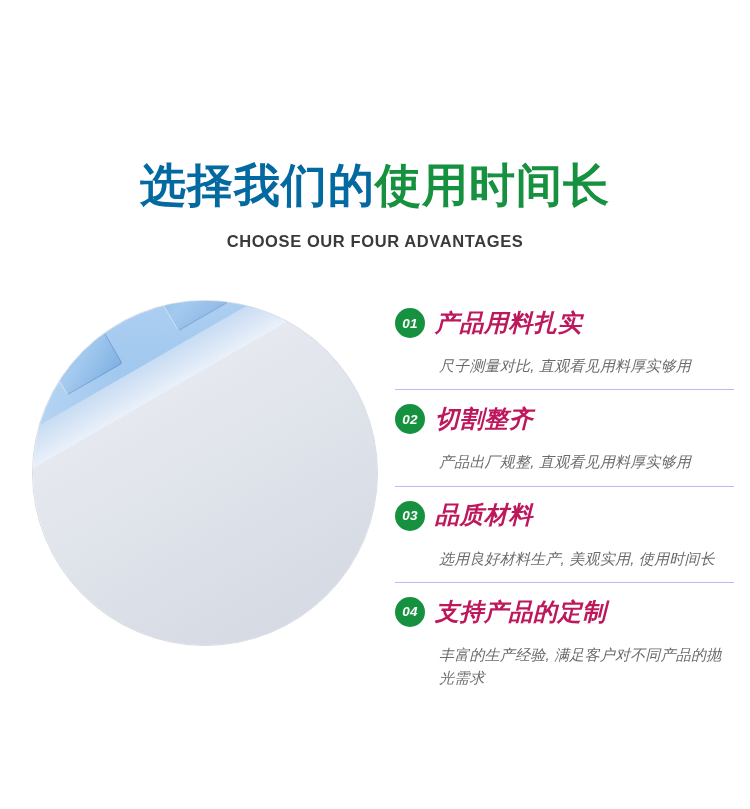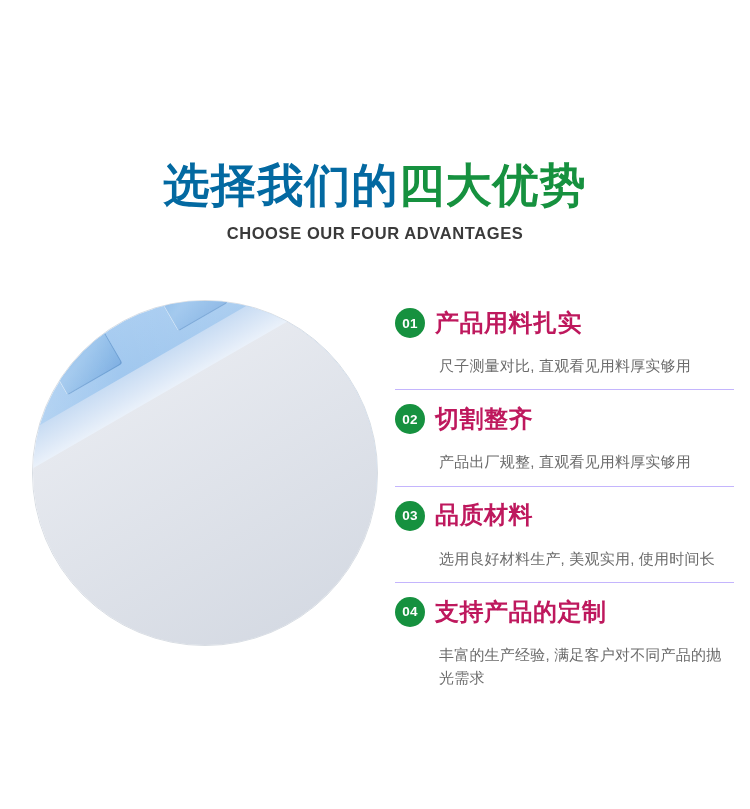--- a/index.html
+++ b/index.html
@@ -28,21 +28,21 @@
     font-size: 46px;
     font-weight: bold;
     letter-spacing: 1px;
     line-height: 1.12;
     white-space: nowrap;
   }
   .headline .part-dark { color: #0369a1; }
   .headline .part-accent { color: #16913f; }
 
   .subtitle {
-    margin-top: 12px;
+    margin-top: 20px;
     font-size: 16.5px;
     font-weight: bold;
     letter-spacing: 0.6px;
     color: #3a3a3a;
   }
 
   
   .photo-wrap {
     position: absolute;
     left: 32px;
@@ -132,20 +132,21 @@
   }
   .emboss.e1 { left: 118px; width: 64px; }
   .emboss.e2 { left: 246px; width: 58px; }
 
   
   .features {
     position: absolute;
     left: 395px;
     top: 300px;
     width: 339px;
+    font-style: italic;
   }
   .feature {
     padding: 14px 0 12px 0;
     border-top: 1px solid #c4b5fd;
   }
   .feature:first-child {
     border-top: none;
     padding-top: 8px;
   }
   .feature-head {
@@ -181,21 +182,21 @@
     line-height: 1.55;
     color: #6b6b6b;
     letter-spacing: 0.2px;
   }
 </style>
 </head>
 <body>
 
 <div class="header">
   <div class="headline">
-    <span class="part-dark">选择我们的</span><span class="part-accent">四大优势</span>
+    <span class="part-dark">选择我们的</span><span class="part-accent">使用时间长</span>
   </div>
   <div class="subtitle">CHOOSE OUR FOUR ADVANTAGES</div>
 </div>
 
 <div class="photo-wrap">
   <div class="photo-scene"></div>
   <div class="bar">
     <div class="bar-top"></div>
     <div class="emboss e1"></div>
     <div class="emboss e2"></div>

